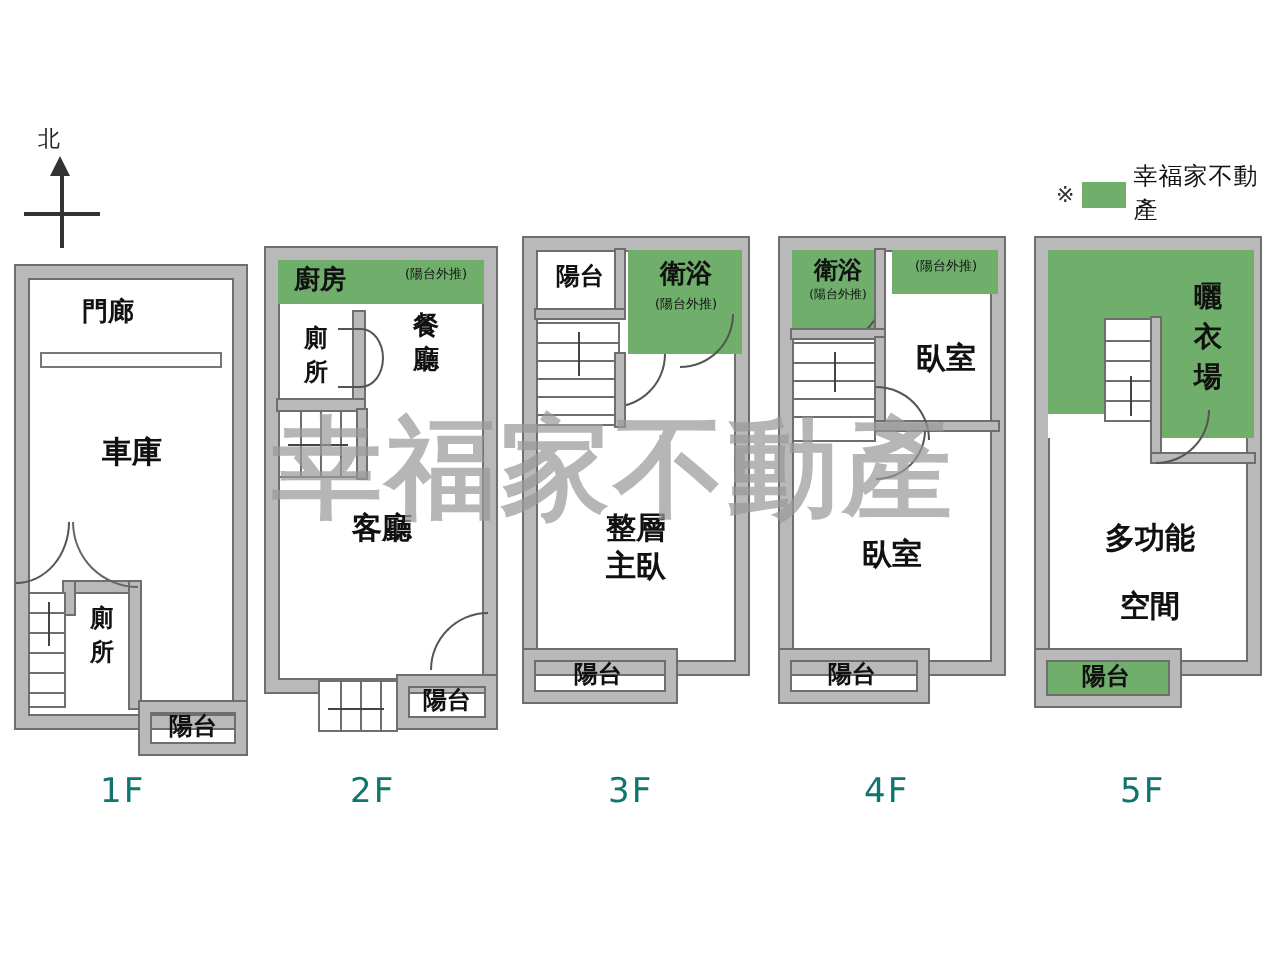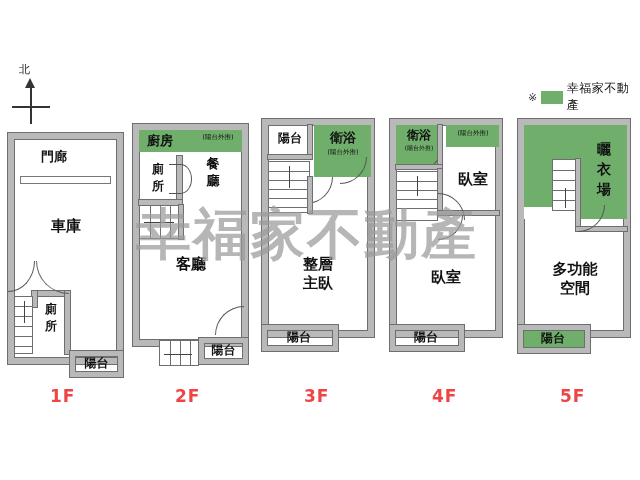--- a/index.html
+++ b/index.html
@@ -49,21 +49,21 @@
   
   .arc{position:absolute;border:1px solid #555;border-radius:50%;background:transparent;}
 
   
   .stairs{position:absolute;box-sizing:border-box;border:1px solid #6e6e6e;background:#fff;}
   .step{position:absolute;background:#6e6e6e;height:1px;left:0;right:0;}
   .stepv{position:absolute;background:#6e6e6e;width:1px;top:0;bottom:0;}
   .sarrow{position:absolute;background:#444;}
 
   
-  .floortag{position:absolute;font-size:17px;font-weight:700;color:#ef4444;letter-spacing:1px;}
+  .floortag{position:absolute;font-size:17px;font-weight:400;color:#0f766e;letter-spacing:1px;}
 
   
   .watermark{position:absolute;left:136px;top:203px;width:372px;height:62px;
     font-size:55px;font-weight:700;color:#9a9a9a;opacity:.72;letter-spacing:2px;
     line-height:62px;white-space:nowrap;pointer-events:none;}
 </style>
 </head>
 <body>
 
 <div id="stage">
@@ -232,21 +232,21 @@
         <div class="step" style="top:20px;"></div>
       <div class="step" style="top:30px;"></div>
         <div class="step" style="top:40px;"></div>
       <div class="sarrow" style="left:12px;top:28px;width:1px;height:20px;"></div>
     </div>
     <div class="thinwall" style="left:58px;top:40px;width:4px;height:72px;"></div>
     <div class="thinwall" style="left:58px;top:108px;width:51px;height:4px;"></div>
     <div class="arc" style="left:60px;top:86px;width:26px;height:26px;border-radius:0 0 100% 0;border-top:none;border-left:none;"></div>
 
     <div class="lbl mid" style="left:26px;top:142px;width:62px;font-size:15px;">多功能</div>
-    <div class="lbl mid" style="left:26px;top:161px;width:62px;font-size:15px;">空間</div>
+    <div class="lbl mid" style="left:26px;top:176px;width:62px;font-size:15px;">空間</div>
 
     <div class="plan wallbox" style="left:0px;top:206px;width:72px;height:28px;background:#6fae6b;"></div>
     <div class="lbl" style="left:12px;top:213px;width:46px;font-size:12px;font-weight:600;">陽台</div>
     <div class="floortag" style="left:42px;top:267px;">5F</div>
   </div>
 
   <div class="watermark">幸福家不動產</div>
 
 </div>
 

